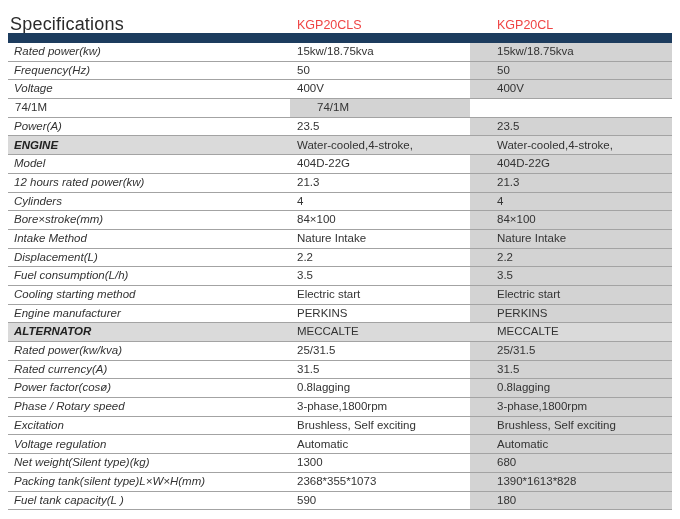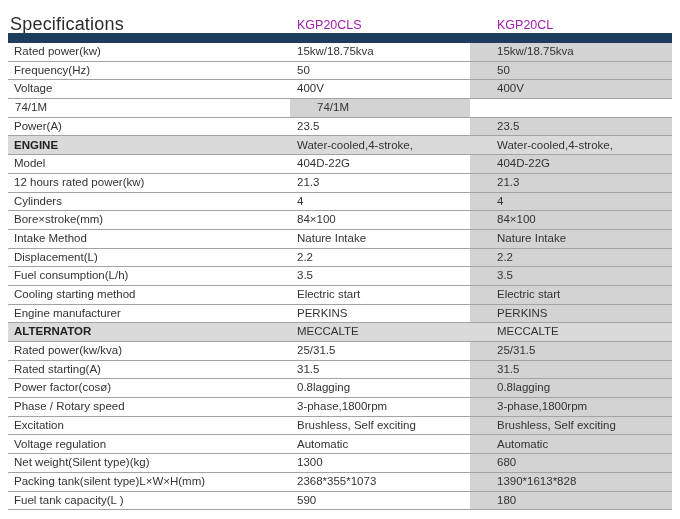--- a/index.html
+++ b/index.html
@@ -11,30 +11,30 @@
   }
   *{margin:0;padding:0;box-sizing:border-box;}
   html,body{width:680px;height:519px;background:#ffffff;overflow:hidden;}
   body{font-family:"Liberation Sans","DejaVu Sans",sans-serif;color:var(--text);}
 
   .sheet{position:relative;width:680px;height:519px;}
 
   .head{position:absolute;left:8px;top:8px;width:664px;height:33px;}
   .head-grid{display:grid;grid-template-columns:282px 180px 202px;height:100%;align-items:center;}
   .title{font-size:18px;color:#2b2b2b;padding-left:2px;letter-spacing:0.2px;}
-  .model{font-size:12.5px;color:#a21caf;}
+  .model{font-size:12.5px;color:#ef4444;}
   .model.c2{padding-left:7px;}
   .model.c3{padding-left:27px;}
 
   .navy-bar{position:absolute;left:8px;top:33px;width:664px;height:10px;background:var(--bar);}
 
   .tbl{position:absolute;left:8px;top:43px;width:664px;}
   .row{display:grid;grid-template-columns:282px 180px 202px;height:18.7px;border-bottom:1px solid var(--line);align-items:center;font-size:11.5px;}
   .cell{white-space:nowrap;overflow:hidden;line-height:1;}
-  .cell.label{padding-left:6px;}
+  .cell.label{padding-left:6px;font-style:italic;}
   .cell.v1{padding-left:7px;}
   .cell.v2{padding-left:27px;background:var(--col3);height:100%;display:flex;align-items:center;}
   .row.section .cell.label{font-weight:bold;background:var(--section);height:100%;display:flex;align-items:center;color:#222;}
   .row.section .cell.v1{background:var(--section);height:100%;display:flex;align-items:center;}
   .row.section .cell.v2{background:var(--section);}
 </style>
 </head>
 <body>
 
 <div class="sheet">
@@ -145,21 +145,21 @@
       <div class="cell v2">MECCALTE</div>
     </div>
 
     <div class="row">
       <div class="cell label">Rated power(kw/kva)</div>
       <div class="cell v1">25/31.5</div>
       <div class="cell v2">25/31.5</div>
     </div>
 
     <div class="row">
-      <div class="cell label">Rated starting(A)</div>
+      <div class="cell label">Rated currency(A)</div>
       <div class="cell v1">31.5</div>
       <div class="cell v2">31.5</div>
     </div>
 
     <div class="row">
       <div class="cell label">Power factor(cosø)</div>
       <div class="cell v1">0.8lagging</div>
       <div class="cell v2">0.8lagging</div>
     </div>
 

